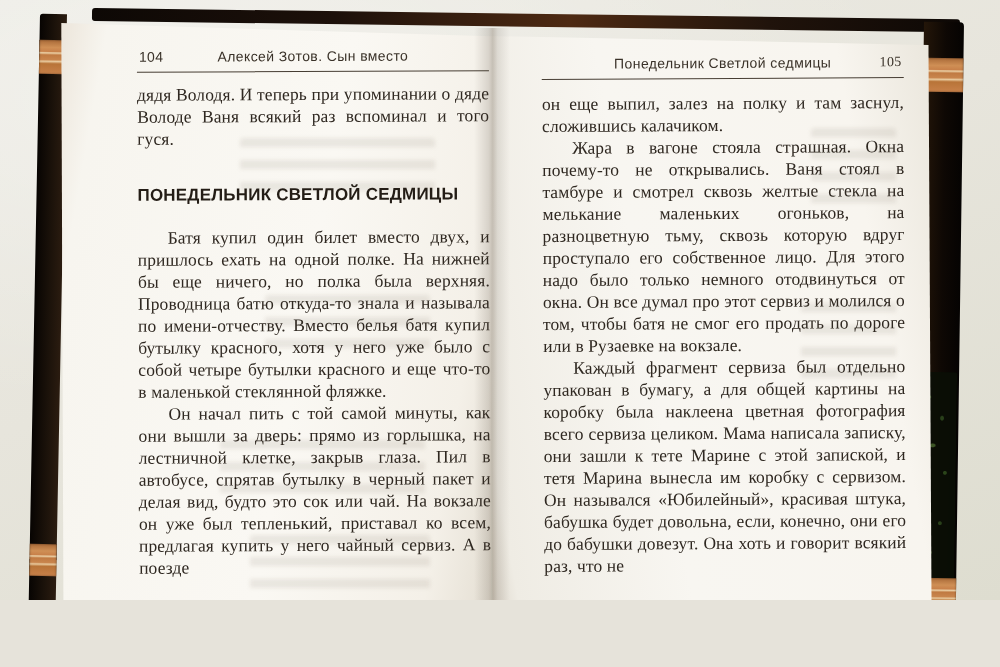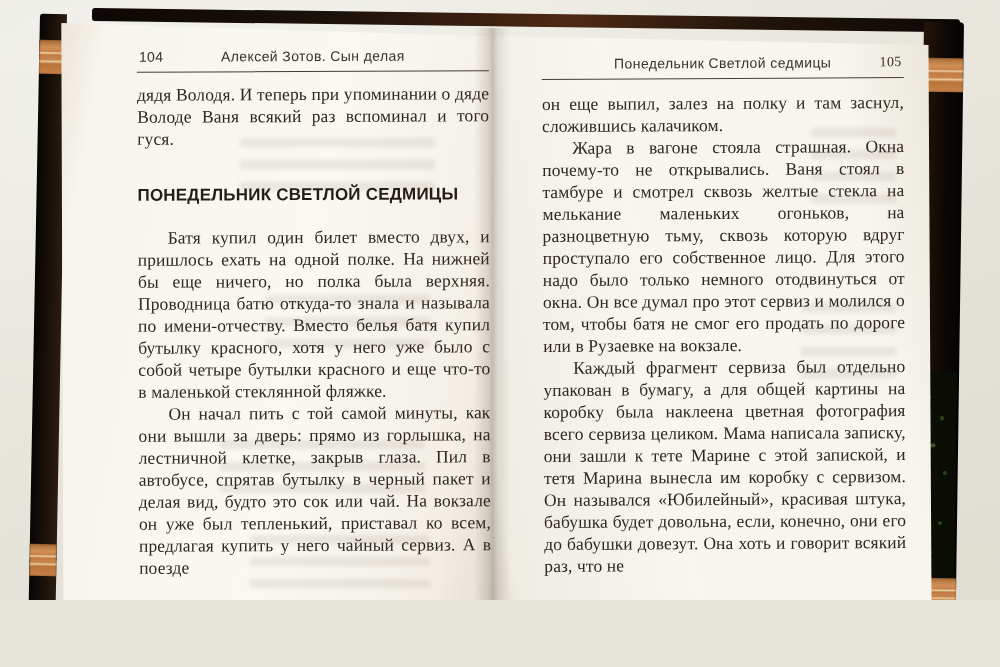--- a/index.html
+++ b/index.html
@@ -154,21 +154,21 @@
   <div class="cover-bottom"></div>
 
   <div class="page page-left">
     <div class="ghost" style="left:180px;top:118px;width:195px;height:62px;"></div>
     <div class="ghost" style="left:205px;top:275px;width:165px;height:58px;"></div>
     <div class="ghost" style="left:160px;top:420px;width:205px;height:55px;"></div>
     <div class="ghost" style="left:190px;top:515px;width:180px;height:55px;"></div>
     <div class="content content-left">
       <div class="pg-header">
         <span class="pg-num-left">104</span>
-        <span class="header-title">Алексей Зотов. Сын делая</span>
+        <span class="header-title">Алексей Зотов. Сын вместо</span>
       </div>
       <hr class="rule">
       <p class="body-par intro">дядя Володя. И теперь при упоминании о дяде Володе Ваня всякий раз вспоминал и того гуся.</p>
       <h2 class="chapter">ПОНЕДЕЛЬНИК СВЕТЛОЙ СЕДМИЦЫ</h2>
       <p class="body-par indent after-chapter">Батя купил один билет вместо двух, и пришлось ехать на одной полке. На нижней бы еще ничего, но полка была верхняя. Проводница батю откуда-то знала и называла по имени-отчеству. Вместо белья батя купил бутылку красного, хотя у него уже было с собой четыре бутылки красного и еще что-то в маленькой стеклянной фляжке.</p>
       <p class="body-par indent">Он начал пить с той самой минуты, как они вышли за дверь: прямо из горлышка, на лестничной клетке, закрыв глаза. Пил в автобусе, спрятав бутылку в черный пакет и делая вид, будто это сок или чай. На вокзале он уже был тепленький, приставал ко всем, предлагая купить у него чайный сервиз. А в поезде</p>
     </div>
   </div>
 
   <div class="page page-right">

